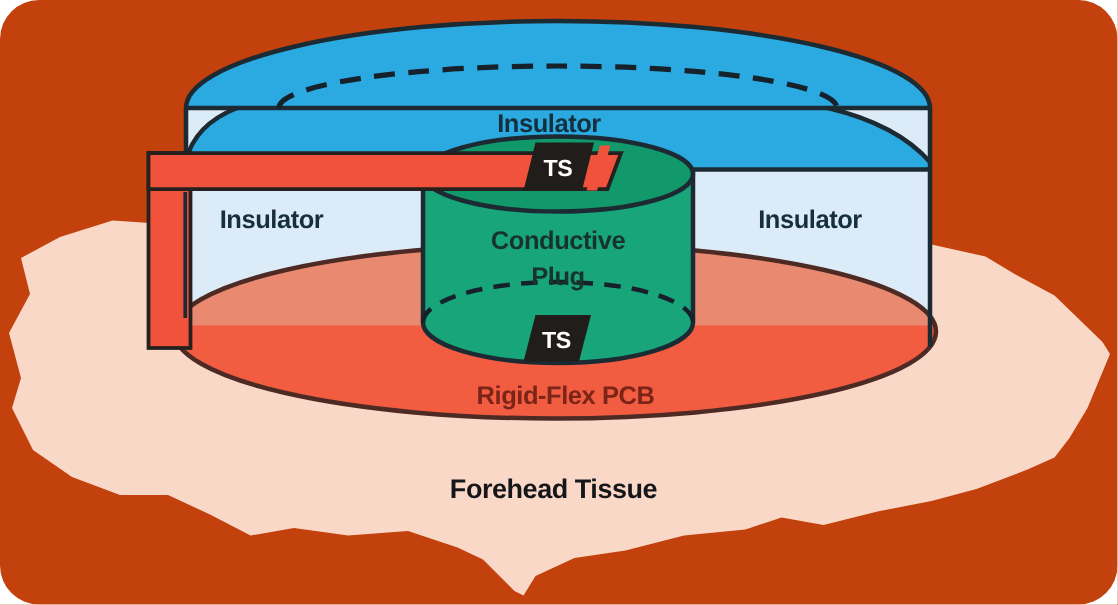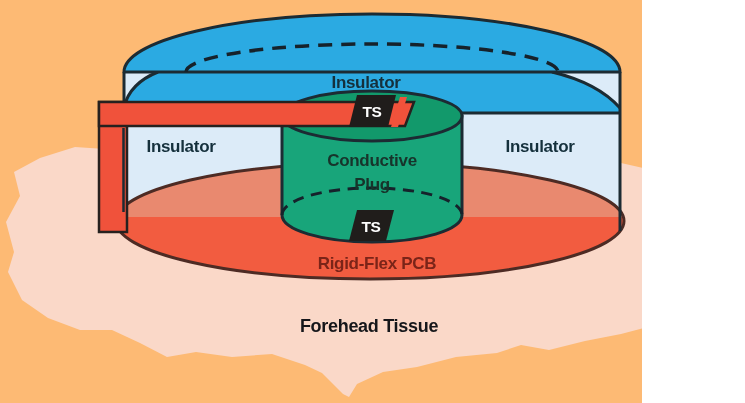--- a/index.html
+++ b/index.html
@@ -1,16 +1,16 @@
 <!DOCTYPE html>
 <html><head>
 <meta charset="utf-8">
 <style>
   html,body{margin:0;padding:0;background:#ffffff;}
-  .stage{width:642px;height:403px;position:relative;background:#fdba74;overflow:hidden;}
+  .stage{width:745px;height:403px;position:relative;background:#c2410c;overflow:hidden;border-radius:26px;}
   .lbl{font-family:"Liberation Sans","DejaVu Sans",sans-serif;font-weight:700;letter-spacing:-0.3px;}
   svg{display:block;}
 </style>
 </head>
 <body>
 
 <div class="stage">
 <svg width="745" height="403" viewBox="0 0 745 403">
 
   <defs>

